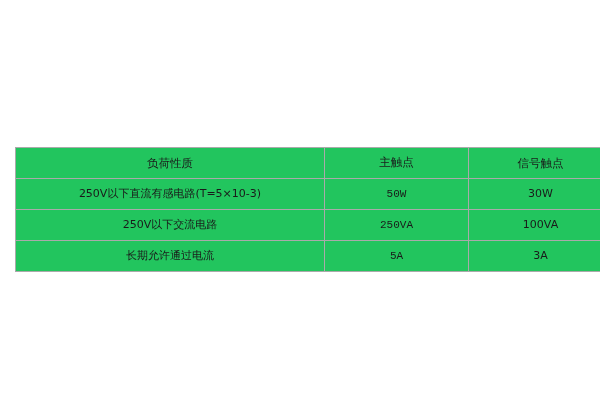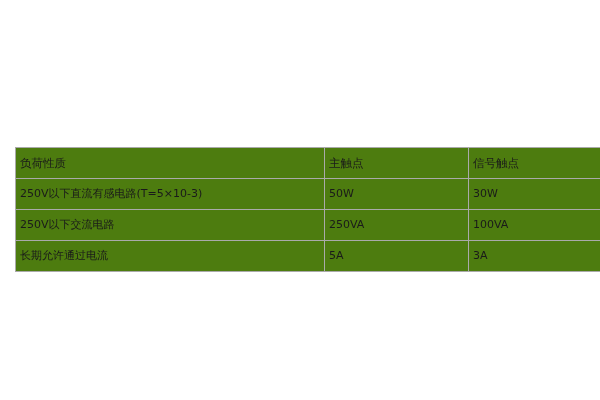--- a/index.html
+++ b/index.html
@@ -23,31 +23,31 @@
     position: absolute;
     left: 15px;
     top: 147px;
     width: 570px;
     border-collapse: collapse;
     table-layout: fixed;
   }
   .spec-table td {
     border: 1px solid #aaaaaa;
     height: 30px;
-    text-align: left;
+    text-align: center;
     vertical-align: middle;
     color: #1a1a1a;
     font-size: 11px;
     line-height: 14px;
     padding: 0 4px;
-    background: #4d7c0f;
+    background: #22c55e;
     white-space: nowrap;
   }
   .col-load   { width: 300px; }
-  .col-main   { width: 135px; }
+  .col-main   { width: 135px; font-family: Liberation Mono, monospace; }
   .col-signal { width: 135px; }
   .head-row td {
     font-size: 11.5px;
   }
 </style>
 </head>
 <body>
 
 <div class="page">
   <table class="spec-table">

